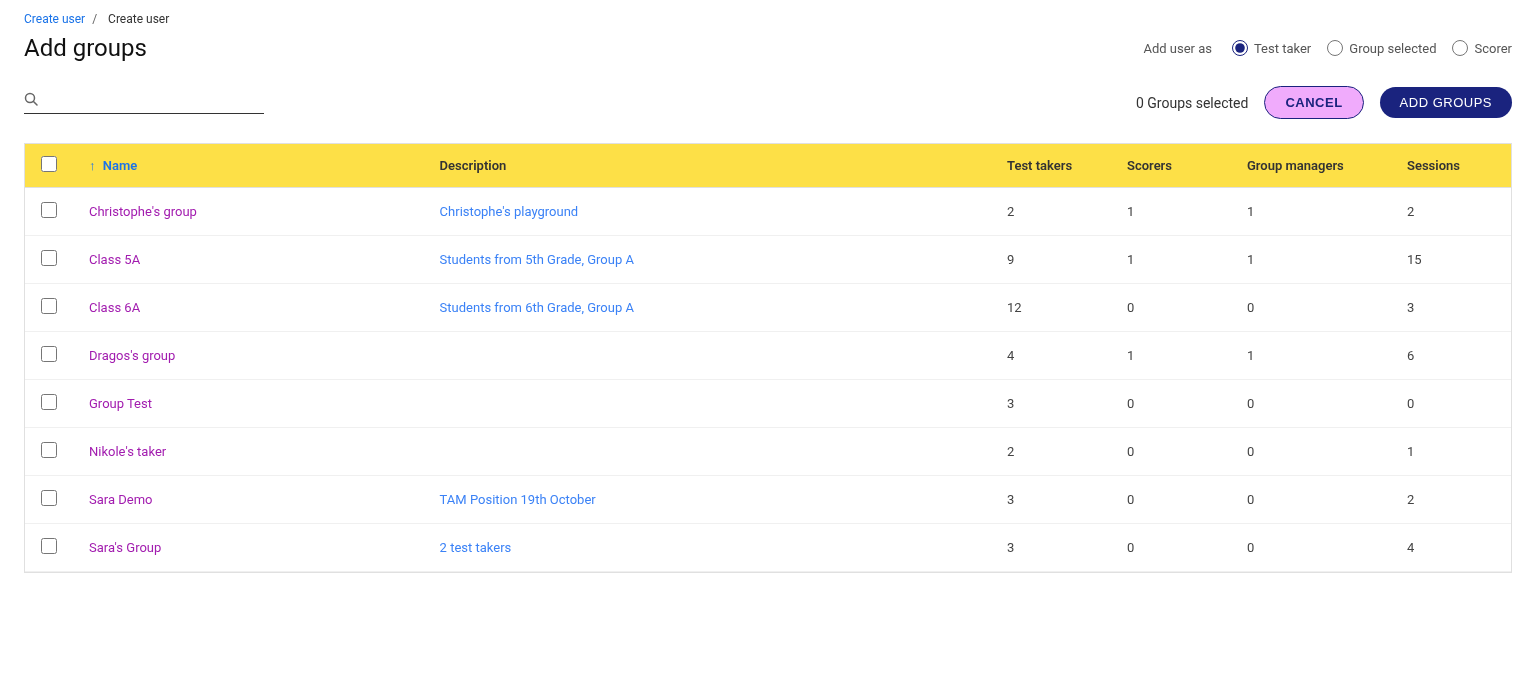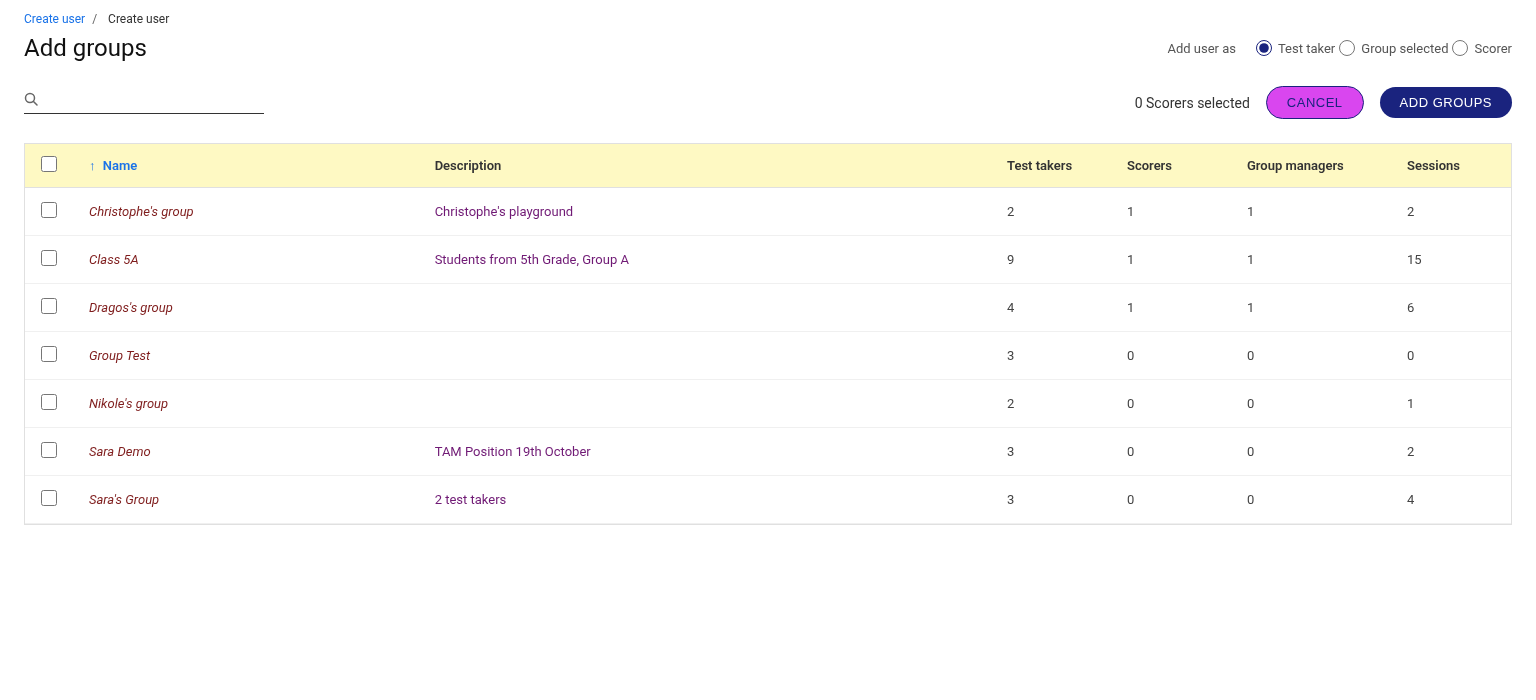--- a/index.html
+++ b/index.html
@@ -52,21 +52,21 @@
       display: flex;
       align-items: center;
       gap: 20px;
       font-size: 13px;
       color: #555;
     }
 
     .radio-group {
       display: flex;
       align-items: center;
-      gap: 4px;
+      gap: 16px;
     }
 
     .radio-option {
       display: flex;
       align-items: center;
       gap: 6px;
       cursor: pointer;
     }
 
     .radio-option input[type="radio"] {
@@ -113,25 +113,25 @@
     }
 
     .groups-selected-count {
       font-size: 14px;
       color: #333;
     }
 
     .btn-cancel {
       padding: 8px 20px;
       border: 1.5px solid #1a237e;
-      background: #d946ef;
+      background: #f0abfc;
       color: #1a237e;
       border-radius: 20px;
       font-size: 13px;
-      font-weight: 400;
+      font-weight: 700;
       cursor: pointer;
       letter-spacing: 0.5px;
       text-transform: uppercase;
     }
 
     .btn-add-groups {
       padding: 8px 20px;
       border: none;
       background: #1a237e;
       color: #fff;
@@ -160,47 +160,46 @@
       border-bottom: 1px solid #e0e0e0;
     }
 
     th {
       padding: 12px 16px;
       text-align: left;
       font-weight: 600;
       font-size: 13px;
       color: #333;
       white-space: nowrap;
-      background: #fef9c3;
+      background: #fde047;
     }
 
     th.col-name {
       color: #1a73e8;
     }
 
     .sort-arrow {
       display: inline-block;
       margin-right: 4px;
       color: #1a73e8;
     }
 
     td {
       padding: 14px 16px;
       font-size: 13px;
       color: #444;
       border-bottom: 1px solid #f0f0f0;
     }
 
     td.col-name-cell {
-      color: #7f1d1d;
-      font-style: italic;
+      color: #a21caf;
     }
 
     td.col-desc {
-      color: #701a75;
+      color: #3b82f6;
     }
 
     .checkbox-col {
       width: 40px;
       text-align: center;
     }
 
     input[type="checkbox"] {
       width: 16px;
       height: 16px;
@@ -253,21 +252,21 @@
           <circle cx="6" cy="6" r="4.5" stroke="#666" stroke-width="1.5"></circle>
           <line x1="9.5" y1="9.5" x2="13" y2="13" stroke="#666" stroke-width="1.5" stroke-linecap="round"></line>
         </svg>
       </span>
       <input type="text" class="search-input" placeholder="" style="">
     </div>
 
     <div class="toolbar-right">
       <span class="groups-selected-count">
         <span>0</span>
-        <span> </span><span>Scorers selected</span>
+        <span> </span><span>Groups selected</span>
       </span>
       <button class="btn-cancel">CANCEL</button>
       <button class="btn-add-groups">ADD GROUPS</button>
     </div>
   </div>
 
   <div class="table-container">
     <table>
       <thead>
         <tr>
@@ -310,39 +309,48 @@
             <td class="checkbox-col"><input type="checkbox" style=""></td>
             <td class="col-name-cell">Class 5A</td>
             <td class="col-desc">Students from 5th Grade, Group A</td>
             <td class="col-test-takers">9</td>
             <td class="col-scorers">1</td>
             <td class="col-group-managers">1</td>
             <td class="col-sessions">15</td>
           </tr>
           <tr>
             <td class="checkbox-col"><input type="checkbox" style=""></td>
+            <td class="col-name-cell">Class 6A</td>
+            <td class="col-desc">Students from 6th Grade, Group A</td>
+            <td class="col-test-takers">12</td>
+            <td class="col-scorers">0</td>
+            <td class="col-group-managers">0</td>
+            <td class="col-sessions">3</td>
+          </tr>
+          <tr>
+            <td class="checkbox-col"><input type="checkbox" style=""></td>
             <td class="col-name-cell">Dragos's group</td>
             <td class=""></td>
             <td class="col-test-takers">4</td>
             <td class="col-scorers">1</td>
             <td class="col-group-managers">1</td>
             <td class="col-sessions">6</td>
           </tr>
           <tr>
             <td class="checkbox-col"><input type="checkbox" style=""></td>
             <td class="col-name-cell">Group Test</td>
             <td class=""></td>
             <td class="col-test-takers">3</td>
             <td class="col-scorers">0</td>
             <td class="col-group-managers">0</td>
             <td class="col-sessions">0</td>
           </tr>
           <tr>
             <td class="checkbox-col"><input type="checkbox" style=""></td>
-            <td class="col-name-cell">Nikole's group</td>
+            <td class="col-name-cell">Nikole's taker</td>
             <td class=""></td>
             <td class="col-test-takers">2</td>
             <td class="col-scorers">0</td>
             <td class="col-group-managers">0</td>
             <td class="col-sessions">1</td>
           </tr>
           <tr>
             <td class="checkbox-col"><input type="checkbox" style=""></td>
             <td class="col-name-cell">Sara Demo</td>
             <td class="col-desc">TAM Position 19th October</td>

